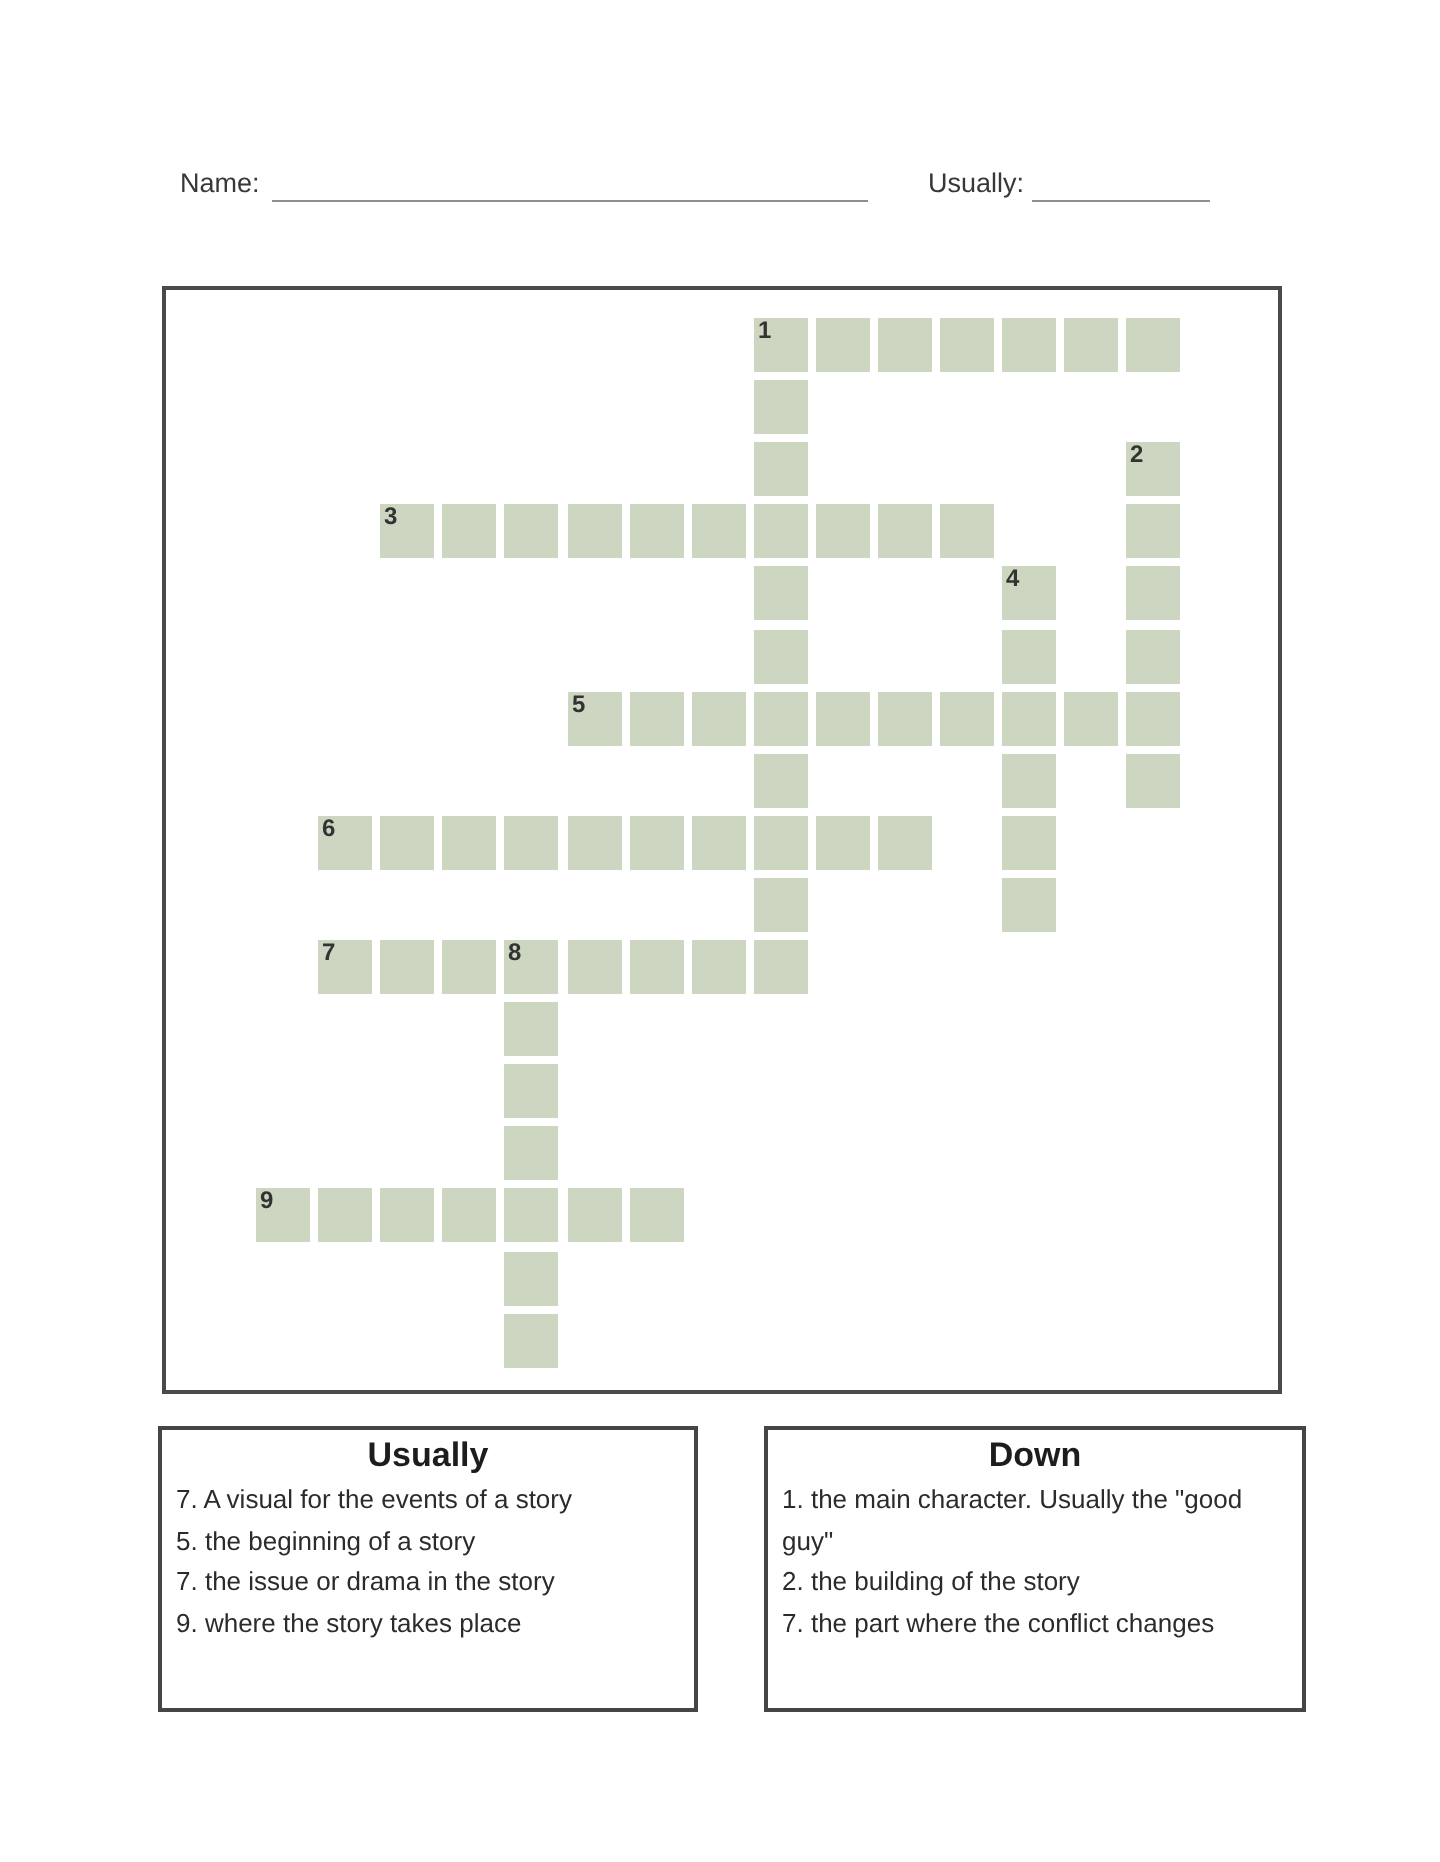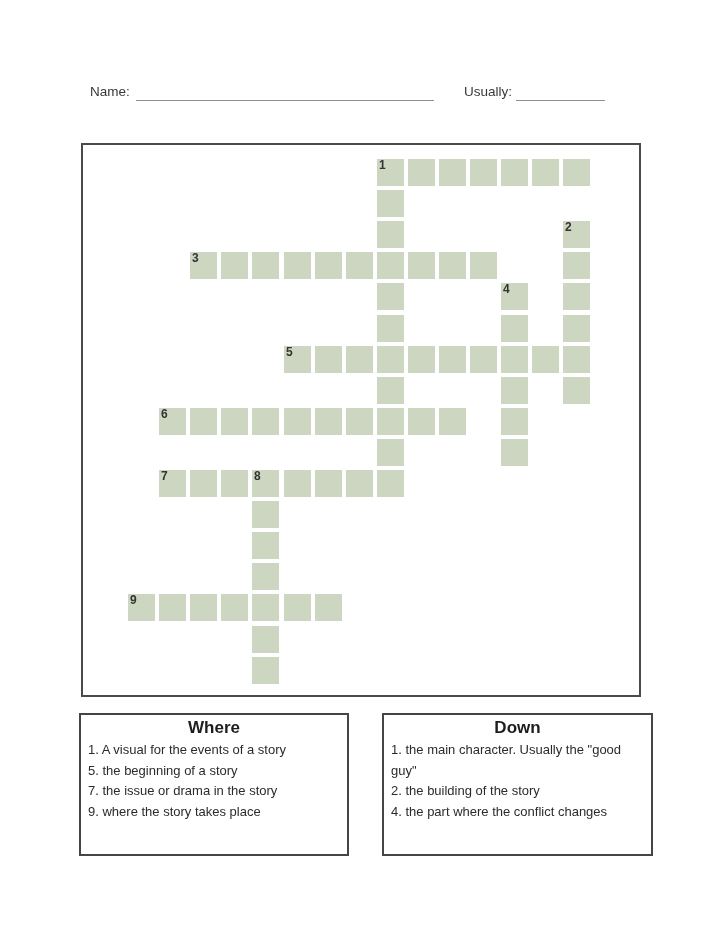--- a/index.html
+++ b/index.html
@@ -155,31 +155,31 @@
         <span class="num" style="color: rgb(51, 51, 51);">9</span>
       </div>
       <div class="cell" style="left: 76px; top: 449px; background: rgb(205, 214, 192);"></div>
       <div class="cell" style="left: 107px; top: 449px; background: rgb(205, 214, 192);"></div>
       <div class="cell" style="left: 138px; top: 449px; background: rgb(205, 214, 192);"></div>
       <div class="cell" style="left: 201px; top: 449px; background: rgb(205, 214, 192);"></div>
       <div class="cell" style="left: 232px; top: 449px; background: rgb(205, 214, 192);"></div>
     </div>
 
   <div class="clue-box across">
-    <div class="clue-title">Where</div>
+    <div class="clue-title">Usually</div>
     <div class="clue-list" id="across-list">
-        <div>1. A visual for the events of a story</div>
+        <div>7. A visual for the events of a story</div>
         <div>5. the beginning of a story</div>
         <div>7. the issue or drama in the story</div>
         <div>9. where the story takes place</div>
       </div>
   </div>
 
   <div class="clue-box down">
     <div class="clue-title">Down</div>
     <div class="clue-list" id="down-list">
         <div>1. the main character. Usually the "good guy"</div>
         <div>2. the building of the story</div>
-        <div>4. the part where the conflict changes</div>
+        <div>7. the part where the conflict changes</div>
       </div>
   </div>
 
 </div>
 
 </body></html>

